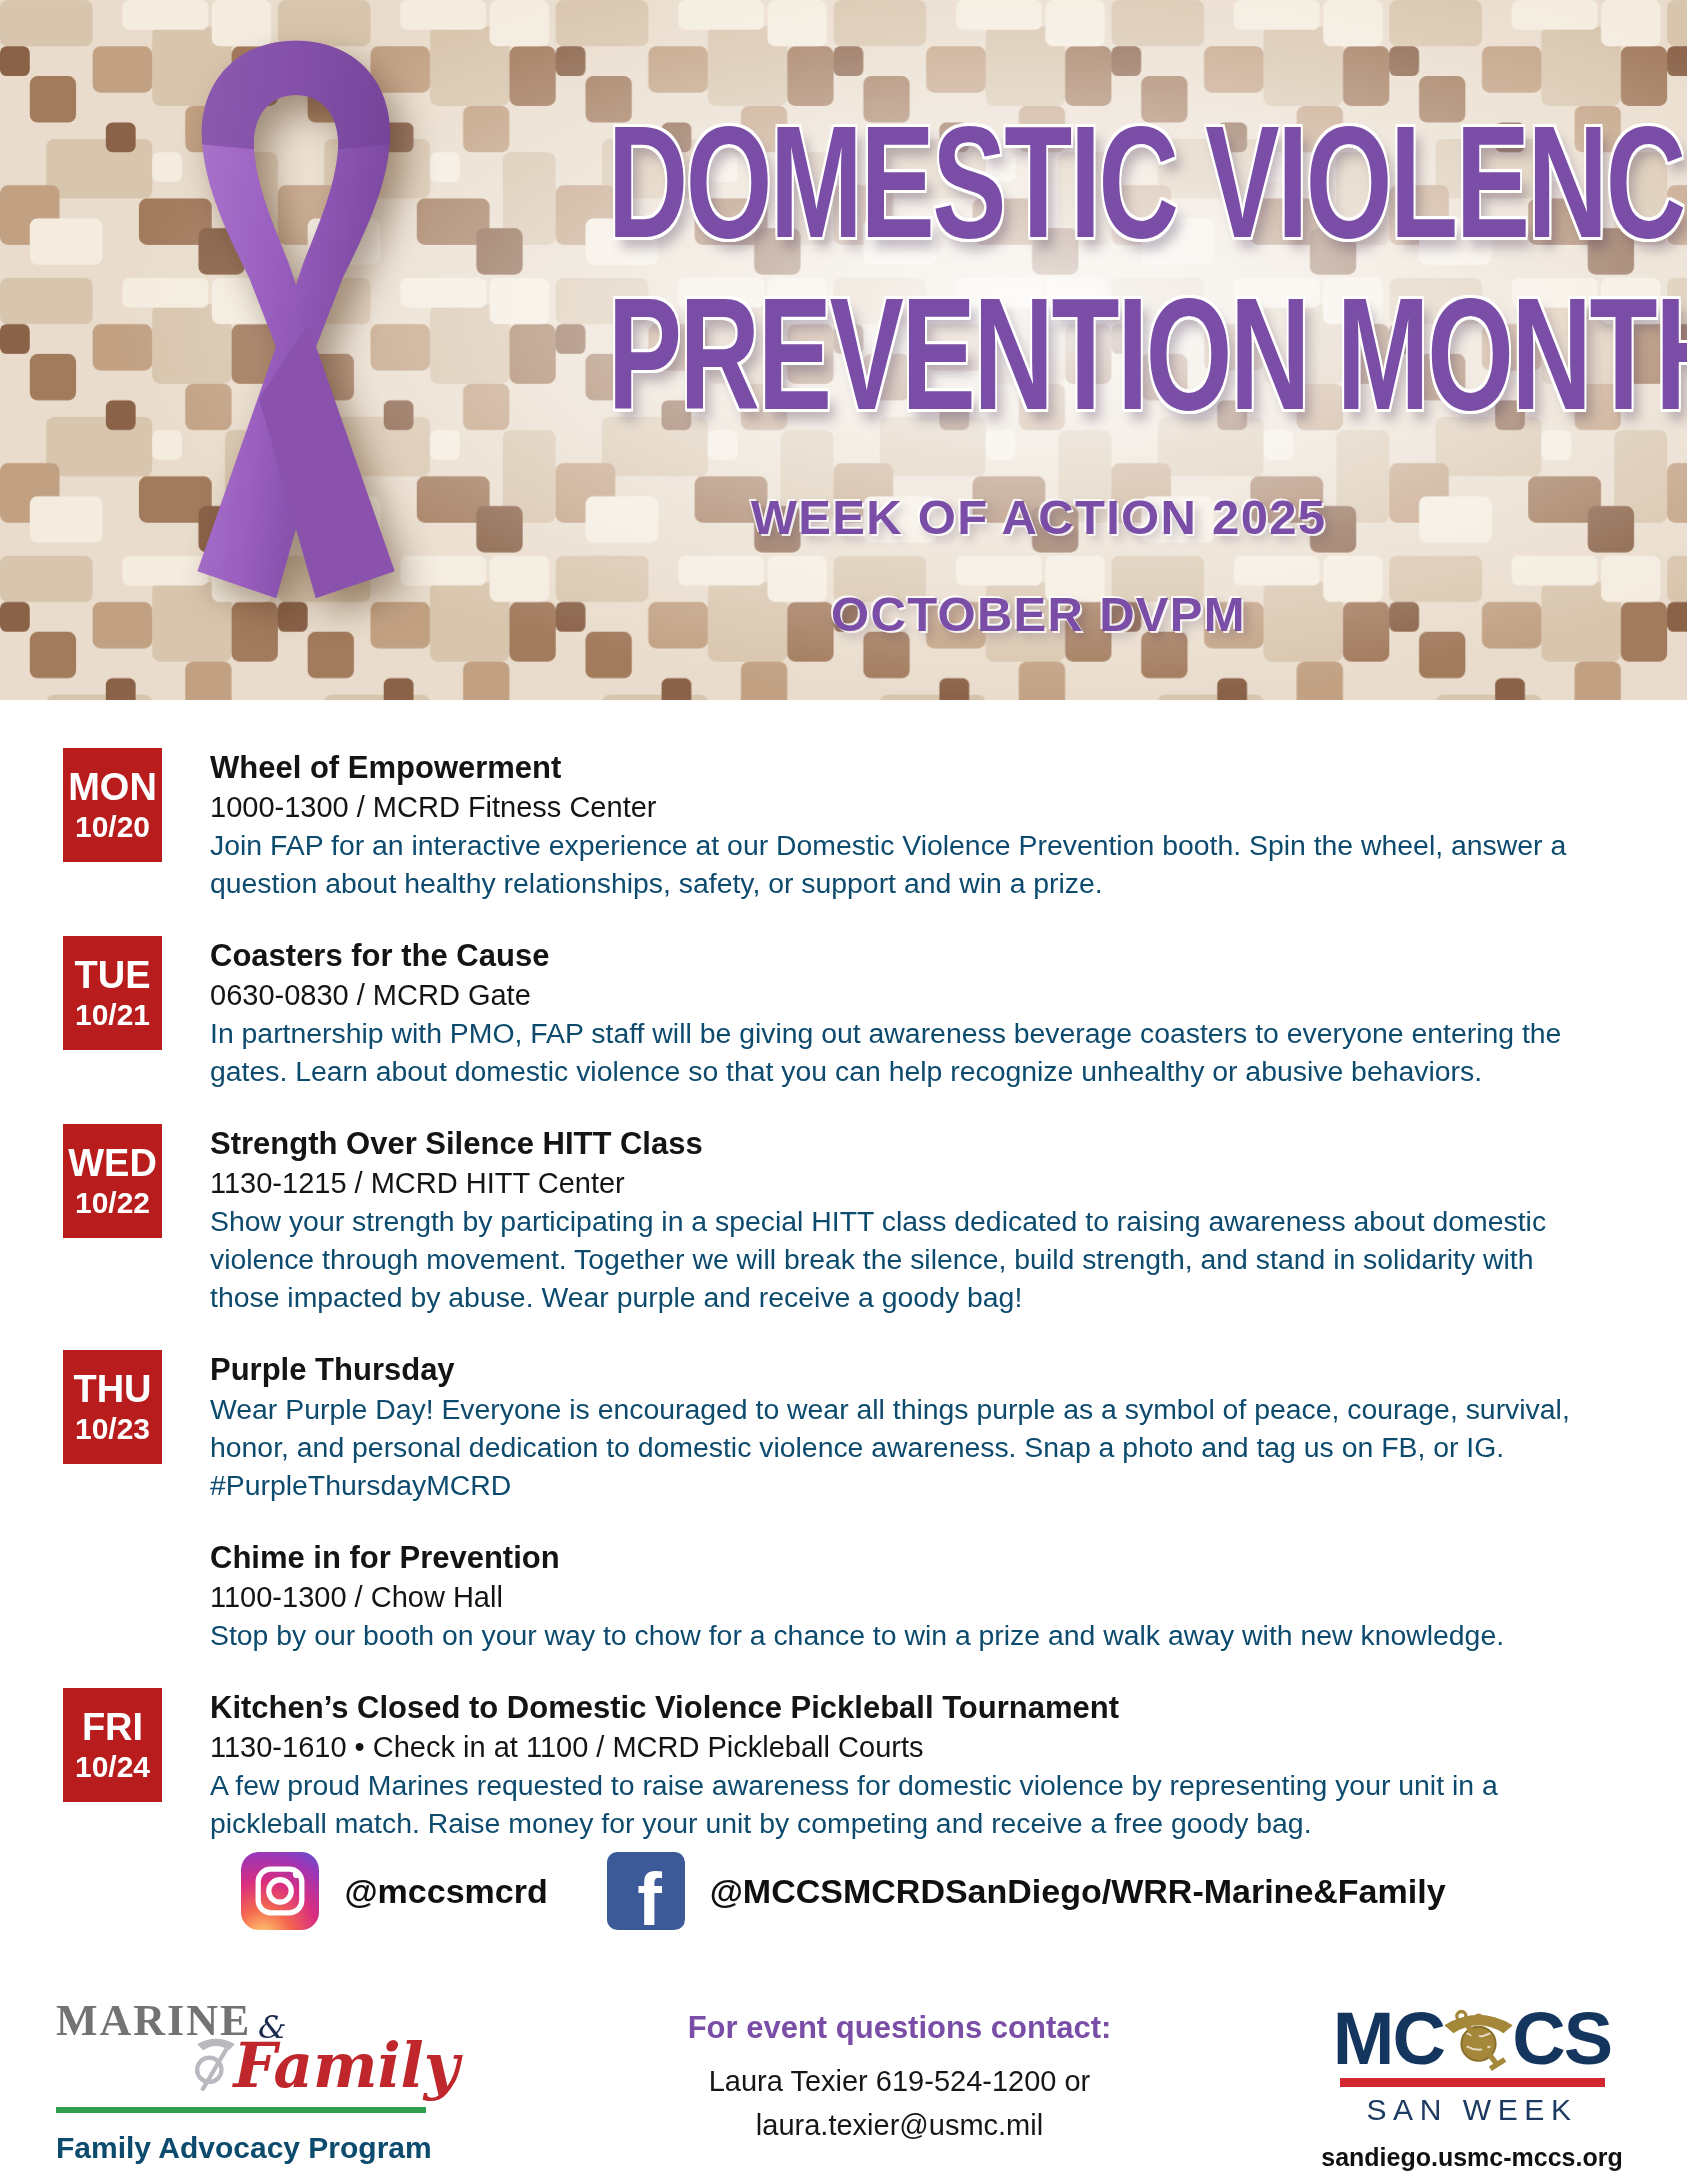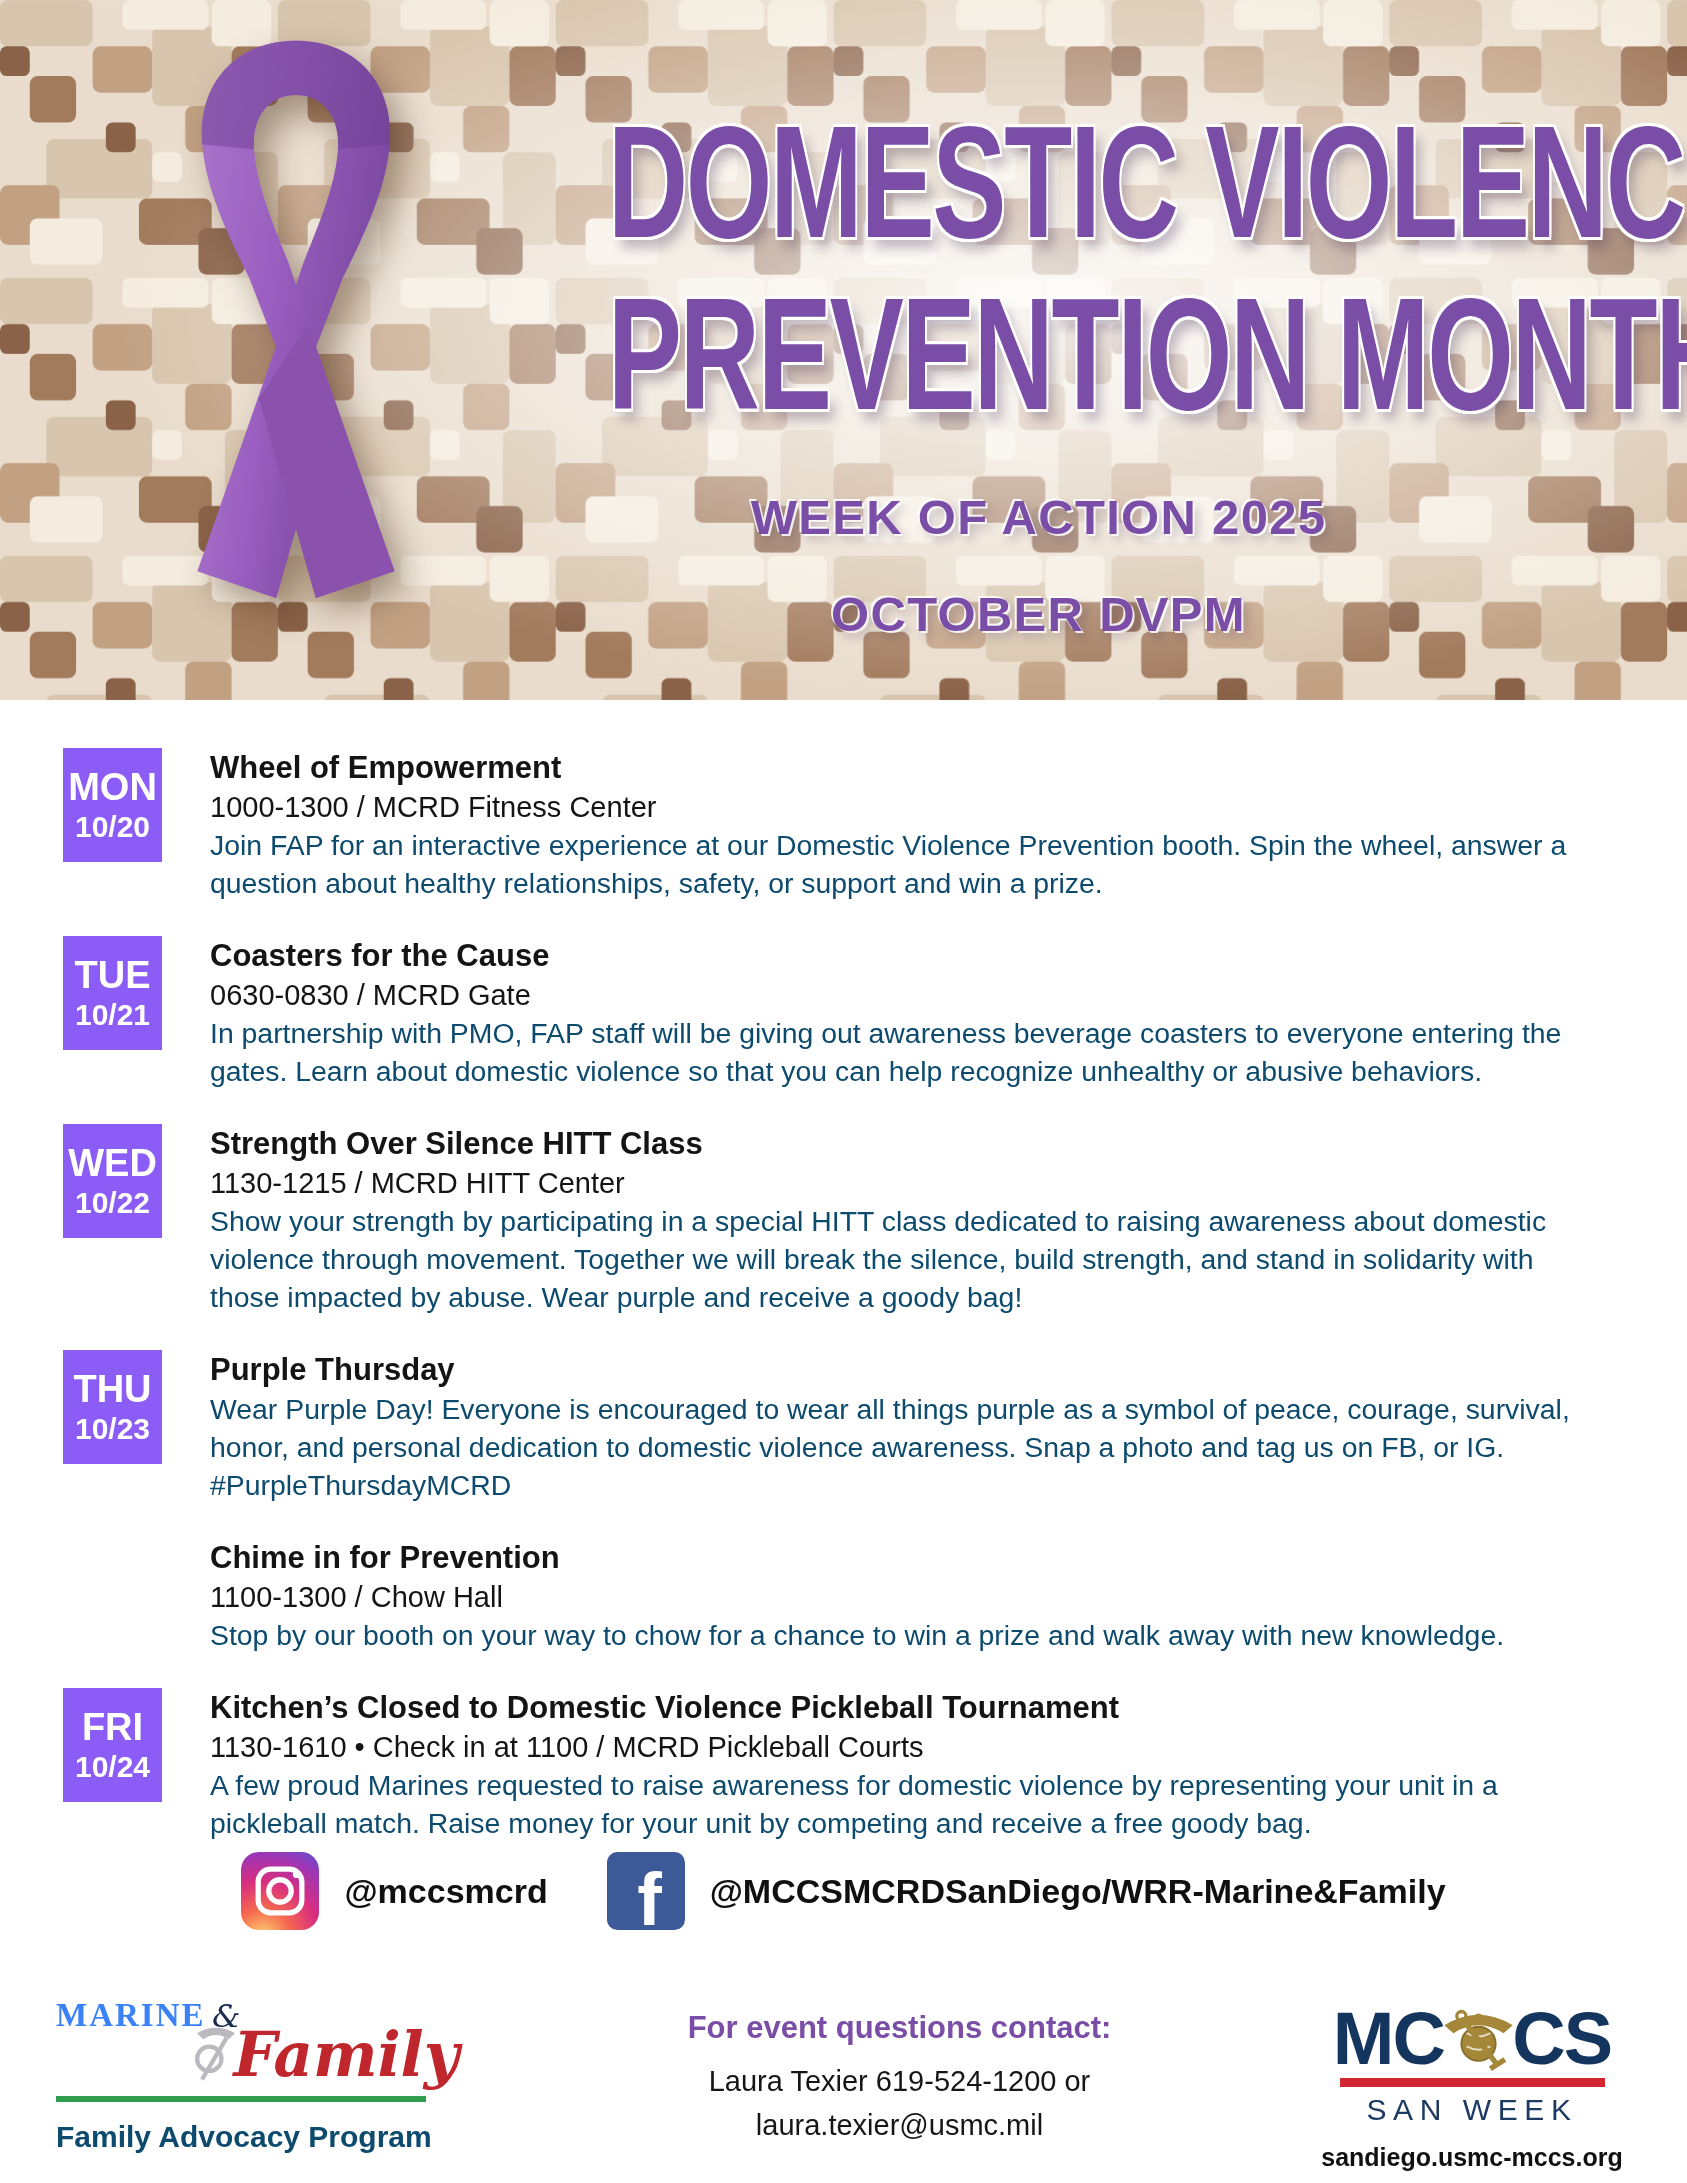--- a/index.html
+++ b/index.html
@@ -16,21 +16,21 @@
       text-shadow:2.6px 2.6px 0 #fff,-2.6px -2.6px 0 #fff,2.6px -2.6px 0 #fff,-2.6px 2.6px 0 #fff,0 2.6px 0 #fff,2.6px 0 0 #fff,0 -2.6px 0 #fff,-2.6px 0 0 #fff,9.3px 10.6px 14.6px rgba(60,40,80,.30);}
   .title-line+.title-line{margin-top:18.5px;}
   .subtitle{font-size:49px;font-weight:700;color:#7a4da6;letter-spacing:1.3px;
       text-shadow:2px 2px 0 rgba(255,255,255,.85),-2px -2px 0 rgba(255,255,255,.85),5.3px 6px 9.3px rgba(60,40,80,.25);}
   .subtitle-1{margin-top:58px;}
   .subtitle-2{margin-top:41px;}
 
   
   .events{position:absolute;top:748px;left:63px;width:1568px;}
   .event{display:flex;align-items:flex-start;margin-bottom:34px;}
-  .ev-badge{flex:none;width:99px;height:114px;background:#8b5cf6;color:#fff;
+  .ev-badge{flex:none;width:99px;height:114px;background:#b91c1c;color:#fff;
       display:flex;flex-direction:column;align-items:center;justify-content:center;gap:5.3px;}
   .ev-day{font-size:38px;font-weight:700;line-height:1;}
   .ev-date{font-size:30px;font-weight:700;line-height:1;}
   .ev-text{margin-left:48px;}
   .ev-title{font-size:31px;line-height:40px;font-weight:700;color:#141414;}
   .ev-title .italic{}
   .ev-schedule{font-size:29px;line-height:38px;font-weight:400;color:#141414;}
   .ev-desc{font-size:28.4px;line-height:38px;width:1389px;color:#0c4a6e;}
 
   
@@ -38,22 +38,22 @@
       justify-content:center;align-items:center;gap:25px;}
   .social-handle{font-size:34px;font-weight:700;color:#101010;text-align:right;}
   .fb-icon{width:78px;height:78px;border-radius:10.6px;background:#3d5a98;color:#fff;
       display:flex;align-items:flex-end;justify-content:center;overflow:hidden;margin-left:34px;}
   .fb-icon span{font-size:74px;font-weight:700;line-height:1;transform:translate(4px,6.6px);}
 
   
   .footer{position:absolute;top:1999px;left:56px;width:1575px;display:flex;align-items:flex-start;}
   .mf-logo{width:430px;}
   .mf-top{display:flex;align-items:flex-end;gap:6.6px;}
-  .mf-marine{font-family:"Liberation Serif",serif;font-weight:700;font-size:33px;line-height:1;
-      color:#3b82f6;letter-spacing:2px;}
+  .mf-marine{font-family:"Liberation Serif",serif;font-weight:700;font-size:44px;line-height:1;
+      color:#737373;letter-spacing:2px;}
   .mf-amp{font-family:"DejaVu Serif",serif;font-style:italic;font-size:32px;line-height:1;color:#1b2b4e;}
   .mf-second{display:flex;align-items:center;margin-left:132px;margin-top:-10.6px;}
   .mf-family{font-family:"DejaVu Serif",serif;font-style:italic;font-weight:700;font-size:61px;
       line-height:1.05;color:#c0272d;margin-left:-10.6px;}
   .mf-bar{width:370px;height:6px;background:#2f9e4e;margin-top:8px;}
   .mf-program{font-size:30px;font-weight:700;color:#0c4a6e;margin-top:18px;}
   .contact{flex:1;text-align:center;padding-top:10.6px;}
   .contact-heading{font-size:31px;font-weight:700;color:#7a4da6;margin-bottom:13.2px;}
   .contact-line{font-size:29px;color:#161616;line-height:44px;}
   .mccs{width:318px;text-align:center;}

